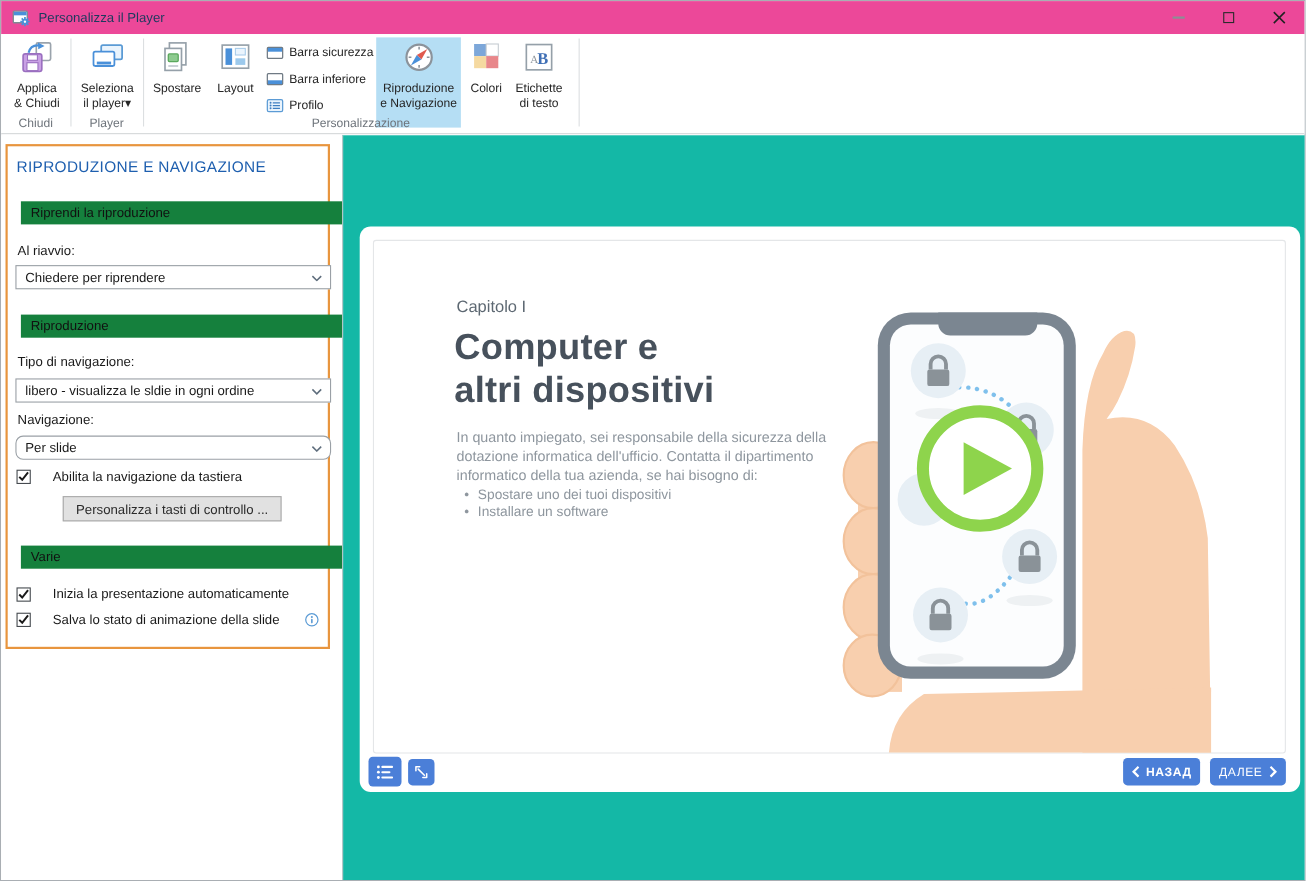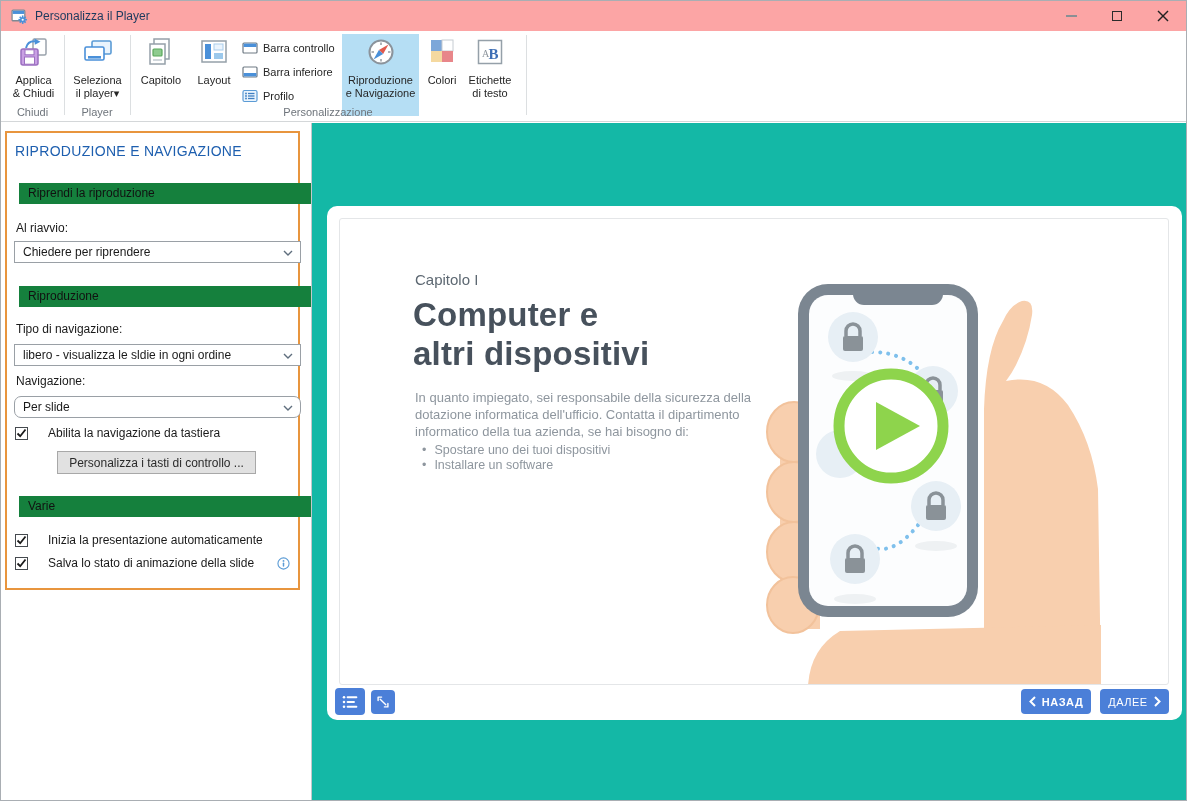--- a/index.html
+++ b/index.html
@@ -1,21 +1,21 @@
 <!DOCTYPE html>
 <html><head>
 <meta charset="utf-8">
 <style>
   * { box-sizing: border-box; margin: 0; padding: 0; }
   html,body { background:#e9eaec; }
   body { font-family: "Liberation Sans", sans-serif; }
   .window { position:relative; width:1187px; height:801px; background:#fff; border:1px solid #a9aeb3; overflow:hidden; }
 
   
-  .titlebar { position:absolute; left:0; top:0; width:100%; height:30px; background:#fca5a5; }
+  .titlebar { position:absolute; left:0; top:0; width:100%; height:30px; background:#ec4899; }
   .titlebar .app-ico { position:absolute; left:10px; top:7px; width:17px; height:17px; }
   .titlebar .title { position:absolute; left:34px; top:8px; font-size:12px; color:#1c3a5e; }
   .win-controls { position:absolute; right:0; top:0; height:30px; display:flex; }
   .win-btn { width:46px; height:30px; display:flex; align-items:center; justify-content:center; }
   .min-bar { width:11px; height:1.5px; background:#8a8f94; }
   .max-box { width:10px; height:10px; border:1.4px solid #2b2b2b; }
 
   
   .ribbon { position:absolute; left:0; top:30px; width:100%; height:91px; background:#fff; border-bottom:1px solid #d4d7d9; }
   .rb-big { position:absolute; top:3px; height:82px; text-align:center; font-size:11px; color:#262626; line-height:13px; cursor:default; }
@@ -122,39 +122,39 @@
     </div>
     <div class="rb-sep" style="left:129px;"></div>
 
     <div class="rb-big" style="left:133px;width:54px;">
       <svg class="ico" viewBox="0 0 32 32">
         <rect x="9" y="3" width="15" height="20" fill="#fff" stroke="#95a0a9" stroke-width="1.5"></rect>
         <rect x="5" y="8" width="15" height="20" fill="#fff" stroke="#95a0a9" stroke-width="1.5"></rect>
         <rect x="8" y="13" width="9" height="7" rx="1" fill="#8ecb8f" stroke="#5aa85c" stroke-width="1.2"></rect>
         <line x1="8" y1="24" x2="17" y2="24" stroke="#b9c2c9" stroke-width="1.3"></line>
       </svg>
-      <div>Capitolo</div>
+      <div>Spostare</div>
     </div>
 
     <div class="rb-big" style="left:189px;width:48px;">
       <svg class="ico" viewBox="0 0 32 32">
         <rect x="4" y="5" width="24" height="21" fill="#fff" stroke="#95a0a9" stroke-width="1.5"></rect>
         <rect x="7" y="8" width="6" height="15" fill="#4a90d9"></rect>
         <rect x="16" y="8" width="9" height="6" fill="#eaf4fd" stroke="#a9cdeb" stroke-width="1"></rect>
         <rect x="16" y="17" width="9" height="6" fill="#9cc9ec"></rect>
       </svg>
       <div>Layout</div>
     </div>
 
     <div class="rb-toggle" style="top:6px;">
       <svg viewBox="0 0 16 16">
         <rect x="1" y="3" width="14" height="10" rx="1" fill="#fff" stroke="#6f7a84" stroke-width="1.2"></rect>
         <rect x="1.6" y="3.6" width="12.8" height="3.4" fill="#4a90d9"></rect>
       </svg>
-      <span>Barra controllo</span>
+      <span>Barra sicurezza</span>
     </div>
     <div class="rb-toggle" style="top:30px;">
       <svg viewBox="0 0 16 16">
         <rect x="1" y="3" width="14" height="10" rx="1" fill="#fff" stroke="#6f7a84" stroke-width="1.2"></rect>
         <rect x="1.6" y="9" width="12.8" height="3.4" fill="#4a90d9"></rect>
       </svg>
       <span>Barra inferiore</span>
     </div>
     <div class="rb-toggle" style="top:54px;">
       <svg viewBox="0 0 16 16">

